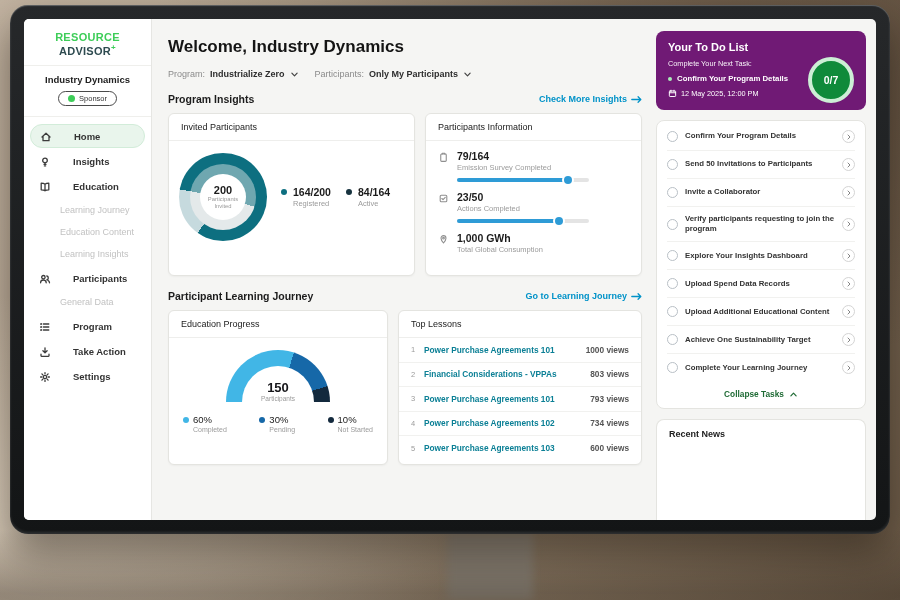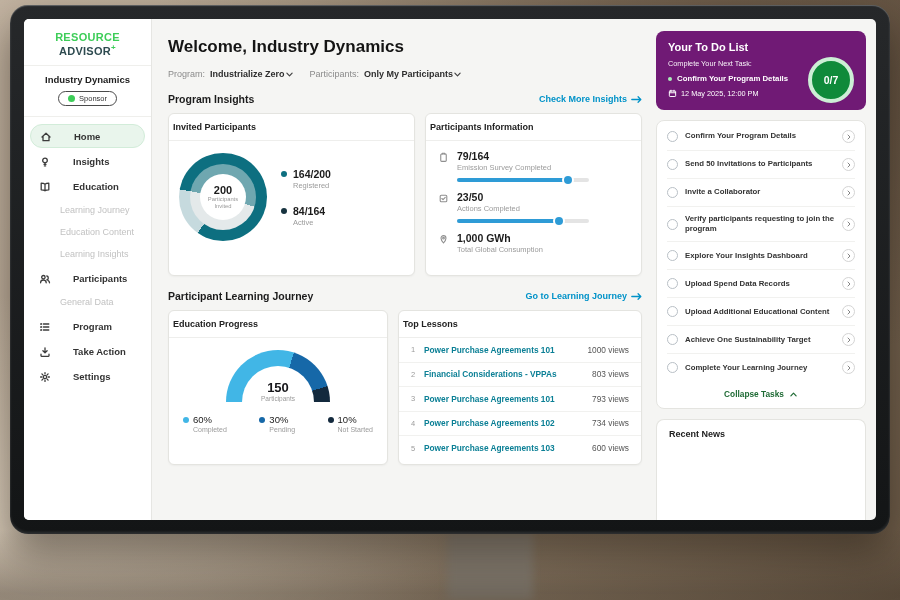--- a/index.html
+++ b/index.html
@@ -52,44 +52,44 @@
   .nav-item svg { width:12px; height:12px; stroke:#3c3c3c; fill:none; stroke-width:1.3;
     stroke-linecap:round; stroke-linejoin:round; flex-shrink:0; }
   .nav-sub { display:flex; align-items:center; height:22px; margin:0 6px; padding-left:30px;
     font-size:9px; color:#c2c2c2; cursor:pointer; }
 
   
   .main { flex:1; min-width:0; padding:10px 12px 0 16px; }
   .welcome { font-size:17px; font-weight:bold; color:#141414; margin:8px 0 12px; }
   .filters { display:flex; align-items:center; font-size:9px; color:#8b8b8b; margin-bottom:14px; }
   .filters .lab { margin-right:5px; }
-  .filter-value { display:flex; align-items:center; color:#2e2e2e; font-weight:bold; cursor:pointer; margin-right:16px; }
+  .filter-value { display:flex; align-items:center; gap:5px; color:#2e2e2e; font-weight:bold; cursor:pointer; margin-right:16px; }
   .filter-value svg, .section-link svg, .collapse-row svg { width:9px; height:9px; stroke:#444; fill:none; stroke-width:1.6; stroke-linecap:round; stroke-linejoin:round; }
   .section-row { display:flex; justify-content:space-between; align-items:center; margin:4px 0 8px; }
   .section-row.second { margin-top:14px; }
   .section-title { font-size:10.5px; font-weight:bold; color:#1c1c1c; }
   .section-link { display:flex; align-items:center; gap:4px; font-size:9px; font-weight:bold; color:#0092c8; cursor:pointer; }
   .section-link svg { stroke:#0092c8; width:11px; height:9px; }
 
   .cards-row { display:flex; gap:10px; }
   .card { background:#fff; border:1px solid #e4e4e0; border-radius:6px; box-shadow:0 1px 2px rgba(0,0,0,.04); }
-  .card-title { font-size:9px; font-weight:bold; color:#222; padding:8px 4px; border-bottom:1px solid #eeeeec; }
+  .card-title { font-size:9px; font-weight:normal; color:#222; padding:8px 12px; border-bottom:1px solid #eeeeec; }
 
   
   .invited-card { width:247px; height:163px; }
   .invited-body { display:flex; align-items:center; gap:14px; padding:12px 10px; }
   .donut { width:88px; height:88px; border-radius:50%; position:relative; flex-shrink:0;
     background:conic-gradient(from -80deg,#0d6f80 0 82%, #c6dade 82% 100%); }
   .donut::before { content:""; position:absolute; inset:11px; border-radius:50%;
     background:conic-gradient(from -80deg,#6fa7b0 0 52%, #e4e9ea 52% 100%); }
   .donut-center { position:absolute; inset:21px; border-radius:50%; background:#fff;
     display:flex; flex-direction:column; align-items:center; justify-content:center; text-align:center; }
   .donut-center .val { font-size:11px; font-weight:bold; color:#1c1c1c; }
   .donut-center .lbl { font-size:5.8px; color:#9a9a9a; line-height:1.25; width:34px; }
-  .legend-v { display:flex; flex-direction:column; gap:15px; }
+  .legend-v { display:flex; flex-direction:row; gap:15px; }
   .legend-item { display:flex; gap:6px; }
   .legend-item .dot { width:6px; height:6px; border-radius:50%; margin-top:3px; flex-shrink:0; }
   .legend-item .val { font-size:10.5px; font-weight:bold; color:#1b1b1b; }
   .legend-item .lbl { font-size:7.5px; color:#9b9b9b; margin-top:1px; }
 
   
   .info-card { flex:1; height:163px; }
   .info-row { display:flex; gap:8px; padding:9px 12px 0; }
   .info-row svg { width:11px; height:11px; stroke:#8f8f8f; fill:none; stroke-width:1.2;
     stroke-linecap:round; stroke-linejoin:round; flex-shrink:0; margin-top:2px; }
@@ -114,21 +114,21 @@
   .edu-legend-item .top { display:flex; align-items:center; gap:4px; font-size:9.5px; font-weight:normal; color:#1b1b1b; }
   .edu-legend-item .dot { width:6px; height:6px; border-radius:50%; }
   .edu-legend-item .lbl { font-size:7px; color:#9b9b9b; margin:1px 0 0 10px; }
 
   
   .lessons-card { flex:1; height:155px; }
   .lesson-row { display:flex; align-items:center; padding:0 12px; height:24.5px; border-bottom:1px solid #f1f1ef; cursor:pointer; }
   .lesson-row:last-child { border-bottom:none; }
   .lesson-rank { width:13px; font-size:7.5px; color:#9b9b9b; }
   .lesson-title { flex:1; font-size:8.3px; font-weight:bold; color:#0a7f95; }
-  .lesson-views { font-size:8.3px; color:#555; }
+  .lesson-views { font-size:8.3px; color:#555;font-weight:bold; }
 
   
   .todo-col { width:222px; flex-shrink:0; padding:12px 10px 0 2px; display:flex; flex-direction:column; }
   .todo-green { background:#701a75; border-radius:8px; padding:10px 12px 12px; position:relative; color:#fff; }
   .todo-title { font-size:11px; font-weight:bold; }
   .todo-sub { font-size:7.3px; margin-top:6px; opacity:.95; }
   .todo-next { display:flex; align-items:center; gap:5px; margin-top:6px; font-size:7.8px; font-weight:bold; max-width:132px; }
   .todo-next .dot { width:4px; height:4px; border-radius:50%; background:#a9ecb9; flex-shrink:0; }
   .todo-date { display:flex; align-items:center; gap:4px; margin-top:6px; font-size:7.3px; }
   .todo-date svg { width:9px; height:9px; stroke:#fff; fill:none; stroke-width:1.3; stroke-linecap:round; }

